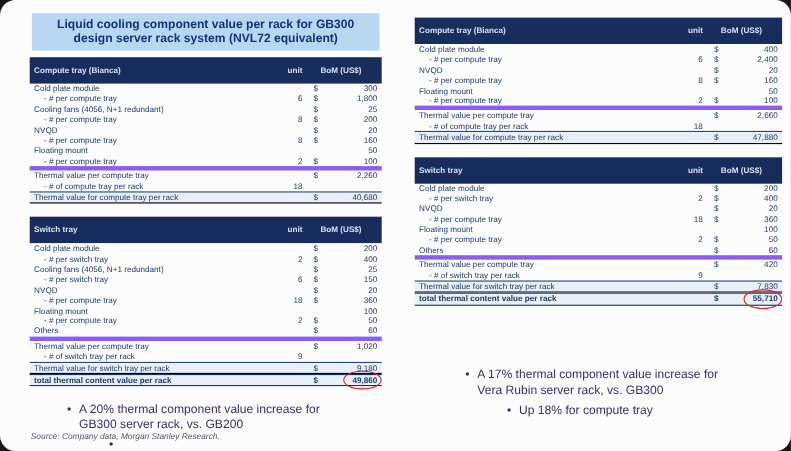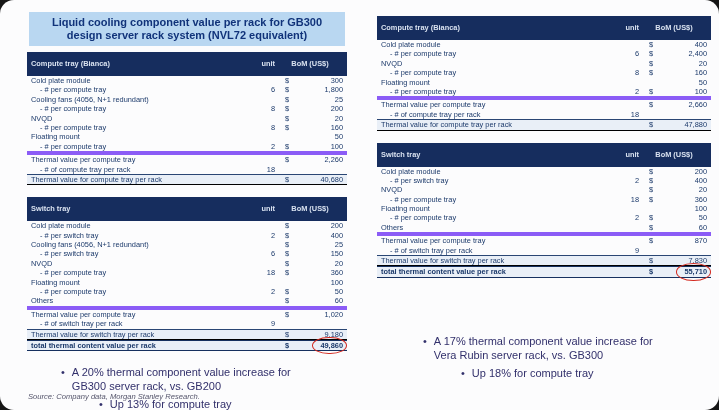--- a/index.html
+++ b/index.html
@@ -232,21 +232,20 @@
             <span class="val"><span class="circled">49,860</span></span>
           </div>
         </div>
       <div class="bullets">
           <div class="bullet">
             <span class="mark">•</span>
             <span class="txt">A 20% thermal component value increase for GB300 server rack, vs. GB200</span>
           </div>
           <div class="bullet l2">
             <span class="mark">•</span>
-            <span class="txt">Up 13% for compute tray</span>
           </div>
           <div class="bullet l2">
             <span class="mark">•</span>
             <span class="txt">Up 67% for switch tray</span>
           </div>
         </div>
     </section>
 
     <section class="panel panel-right">
       <div class="table">
@@ -355,21 +354,21 @@
           <div class="row item">
             <span class="lbl">Others</span>
             <span class="unit"></span>
             <span class="d">$</span>
             <span class="val">60</span>
           </div>
           <div class="row sub">
             <span class="lbl">Thermal value per compute tray</span>
             <span class="unit"></span>
             <span class="d">$</span>
-            <span class="val">870</span>
+            <span class="val">420</span>
           </div>
           <div class="row item indent">
             <span class="lbl">- # of switch tray per rack</span>
             <span class="unit">9</span>
             <span class="d"></span>
             <span class="val"></span>
           </div>
           <div class="row result">
             <span class="lbl">Thermal value for switch tray per rack</span>
             <span class="unit"></span>

